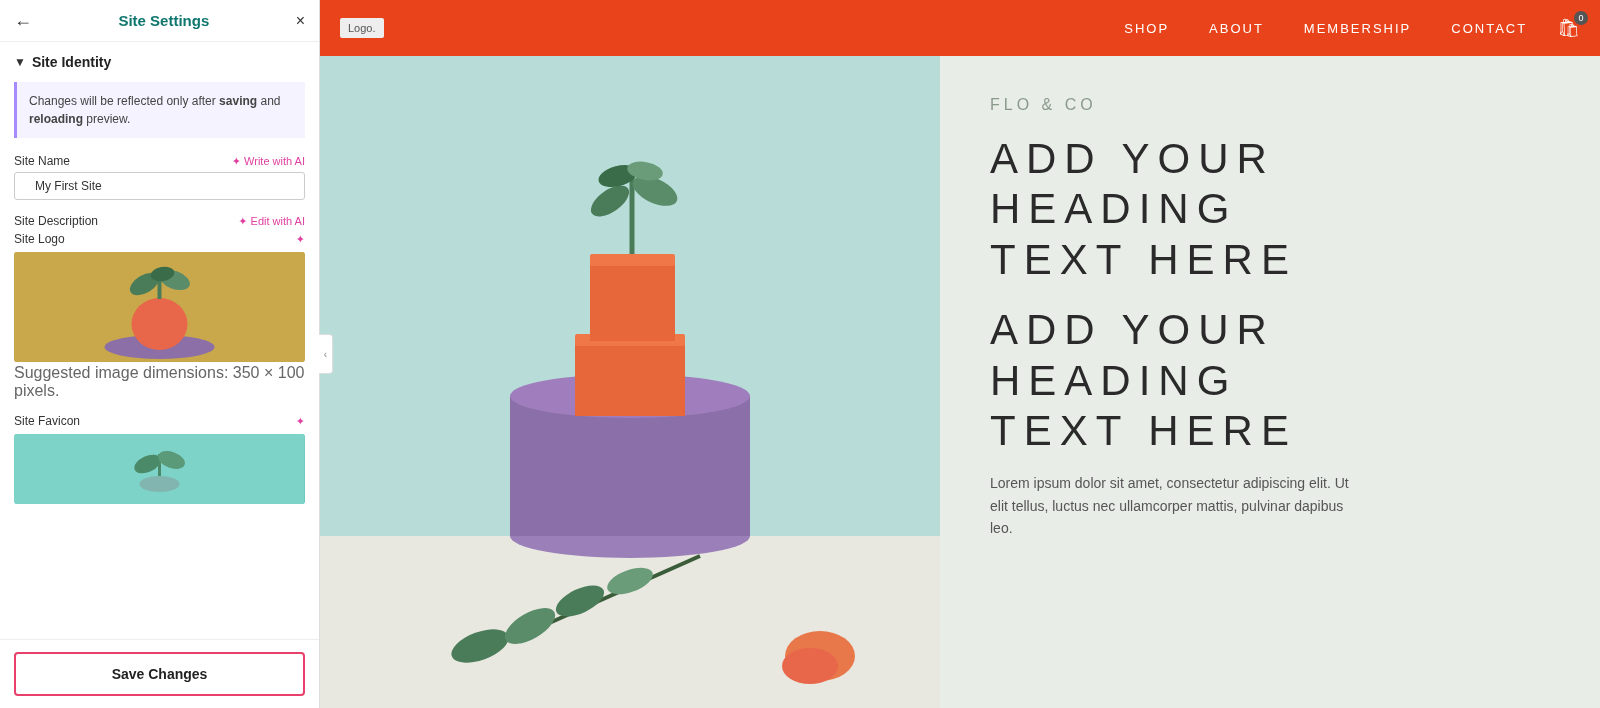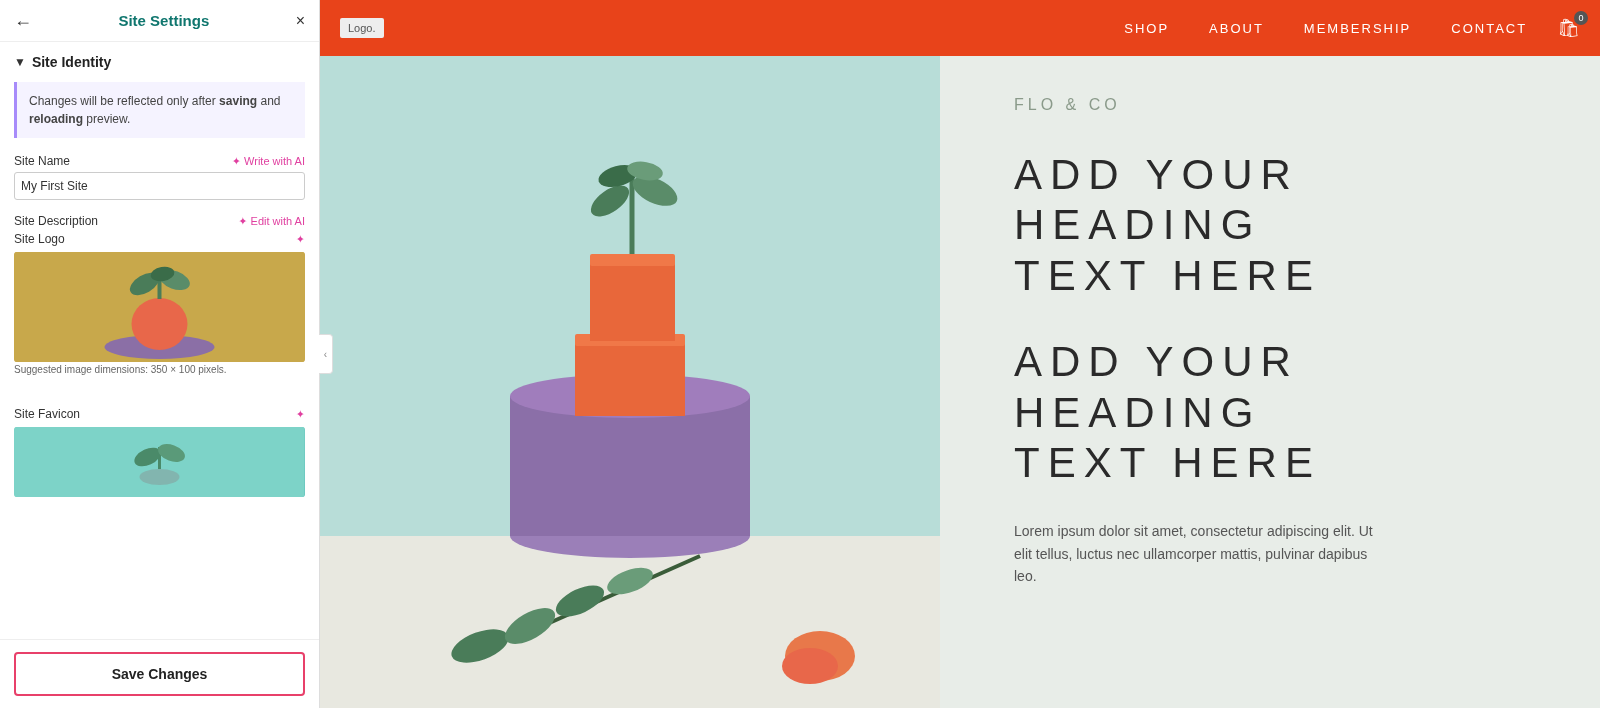--- a/index.html
+++ b/index.html
@@ -88,21 +88,21 @@
       color: #e040a0;
       cursor: pointer;
       display: flex;
       align-items: center;
       gap: 3px;
     }
     .field-input {
       width: 100%;
       border: 1px solid #ccc;
       border-radius: 3px;
-      padding: 6px 6px;
+      padding: 6px 20px;
       font-size: 12px;
       color: #333;
       margin-bottom: 14px;
       outline: none;
     }
 
     .logo-section {
       margin-bottom: 6px;
     }
     .logo-label-row {
@@ -117,23 +117,23 @@
       background: #c8a84b;
       border-radius: 3px;
       overflow: hidden;
       position: relative;
       display: flex;
       align-items: center;
       justify-content: center;
     }
 
     .suggested-text {
-      font-size: 10px;
+      font-size: 16px;
       color: #666;
-      margin-bottom: 32px;
+      margin-bottom: 14px;
       margin-top: 2px;
     }
 
     .favicon-section {}
     .favicon-label-row {
       display: flex;
       justify-content: space-between;
       align-items: center;
       margin-bottom: 6px;
     }
@@ -271,24 +271,24 @@
     
     .hero-svg {
       width: 100%;
       height: 100%;
     }
 
     
     .right-content {
       flex: 1;
       background: #e8ede8;
-      padding: 40px 74px;
+      padding: 40px 50px;
       display: flex;
       flex-direction: column;
-      gap: 16px;
+      gap: 0;
       overflow: hidden;
     }
     .brand-name {
       font-size: 16px;
       letter-spacing: 4px;
       color: #8a9a8a;
       margin-bottom: 20px;
       font-weight: 400;
     }
     .heading-large {

